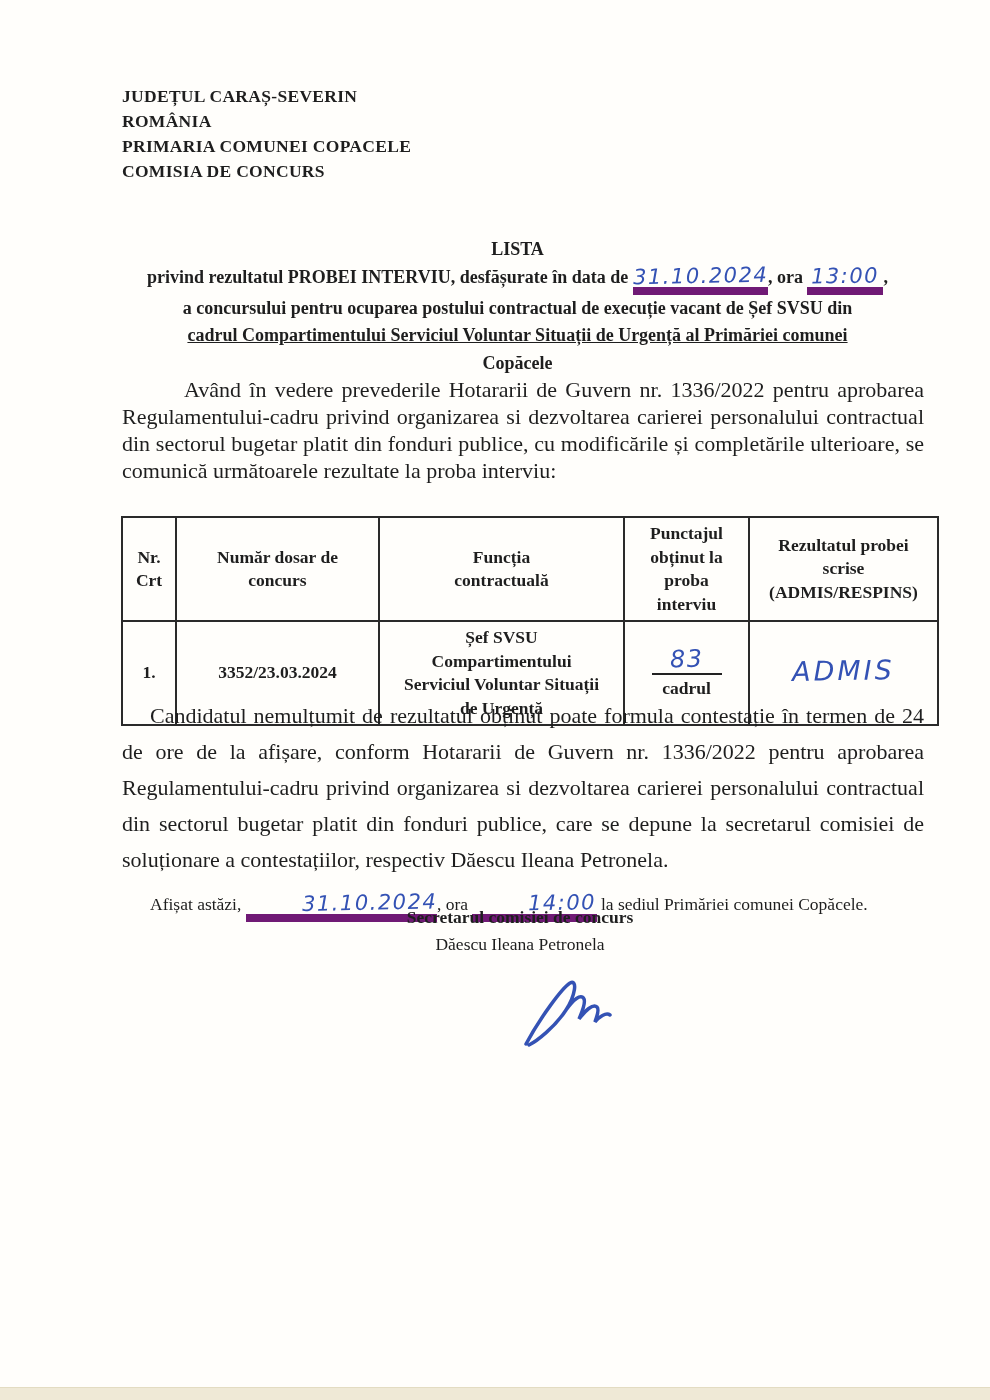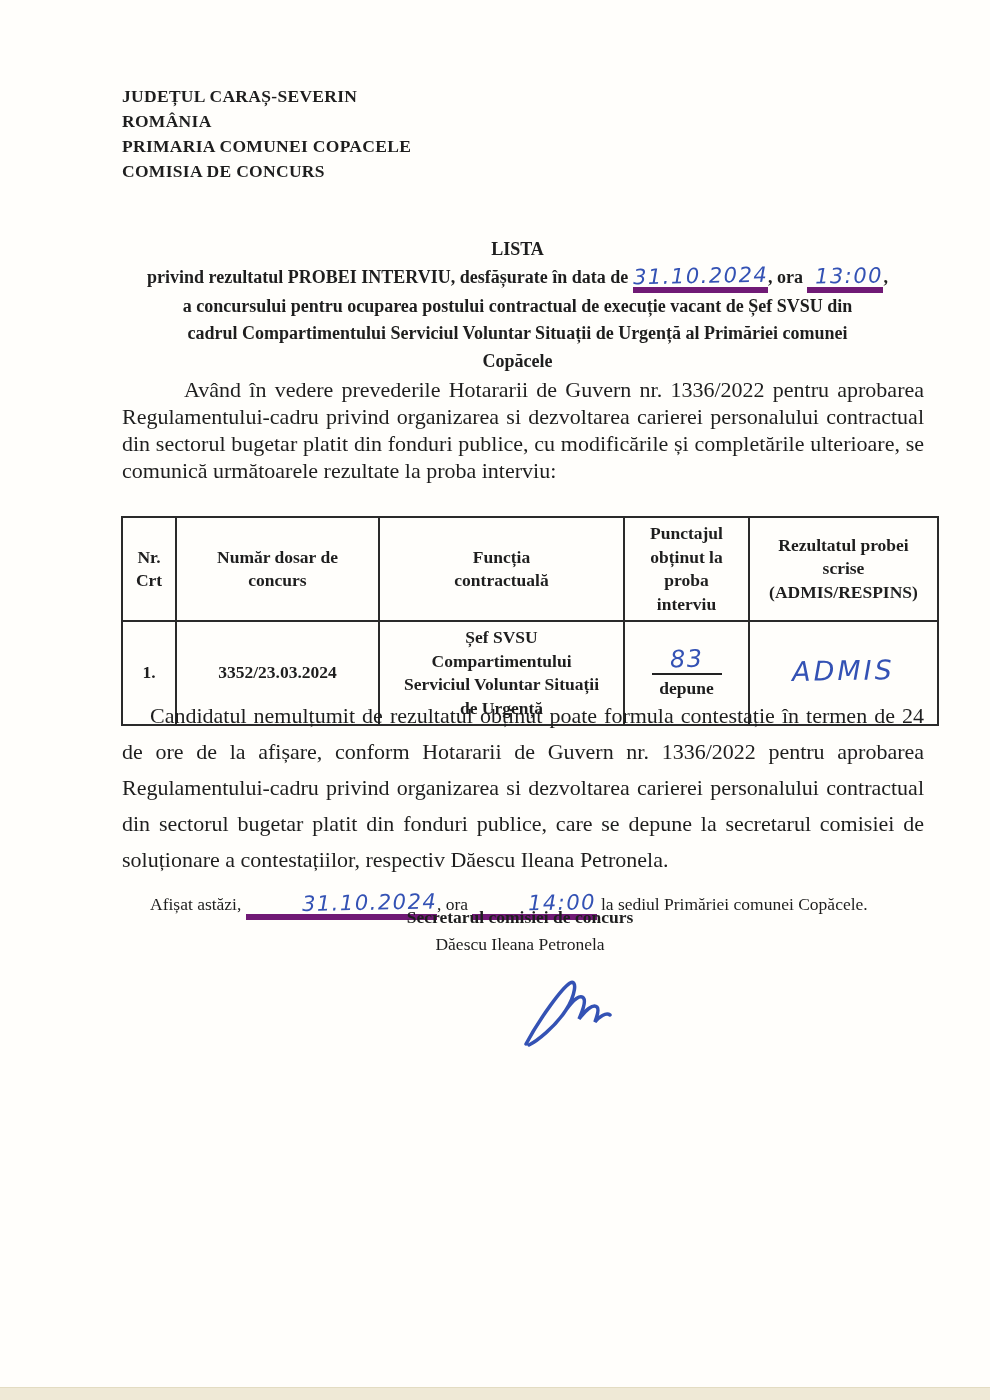--- a/index.html
+++ b/index.html
@@ -33,22 +33,22 @@
   
   .hand{
     font-family:"DejaVu Sans", sans-serif;
     font-style:italic;
     color:#3452b4;
     letter-spacing:1.5px;
     font-weight:400;
   }
   .blank{
     display:inline-block;
-    border-bottom:6px solid #701a75;
-    text-align:right;
+    border-bottom:8px solid #701a75;
+    text-align:center;
     line-height:20px;
     vertical-align:baseline;
   }
   .blank .hand{font-size:21px;line-height:20px;display:inline-block;transform:rotate(-1deg);}
   .blank-title-date{min-width:128px;}
   .blank-title-time{min-width:76px;}
   .blank-af-date{min-width:132px;}
   .blank-af-time{min-width:104px;}
 
   
@@ -112,21 +112,21 @@
     <div>JUDEȚUL CARAȘ-SEVERIN</div>
     <div>ROMÂNIA</div>
     <div>PRIMARIA COMUNEI COPACELE</div>
     <div>COMISIA DE CONCURS</div>
   </div>
 
   <div class="block title-block">
     <span class="title-heading">LISTA</span>
     <span>privind rezultatul PROBEI INTERVIU, desfășurate în data de </span><span class="blank blank-title-date"><span class="hand">31.10.2024</span></span><span>, ora </span><span class="blank blank-title-time"><span class="hand">13:00</span></span><span>,</span>
     <span style="display:block;">a concursului pentru ocuparea postului contractual de execuție vacant de Șef SVSU din</span>
-    <span style="display:block;">cadrul Compartimentului Serviciul Voluntar Situații de Urgență al Primăriei comunei</span>
+    <span style="display:block;text-decoration:underline;">cadrul Compartimentului Serviciul Voluntar Situații de Urgență al Primăriei comunei</span>
     <span style="display:block;">Copăcele</span>
   </div>
 
   <div class="block para intro">Având în vedere prevederile Hotararii de Guvern nr. 1336/2022 pentru aprobarea Regulamentului-cadru privind organizarea si dezvoltarea carierei personalului contractual din sectorul bugetar platit din fonduri publice, cu modificările și completările ulterioare, se comunică următoarele rezultate la proba interviu:</div>
 
   <table class="results">
     <tbody>
       <tr class="hdr">
         <td class="c-nr preline">Nr.
 Crt</td>
@@ -144,21 +144,21 @@
       </tr>
       <tr class="row">
         <td class="c-nr bold">1.</td>
         <td class="c-dosar bold">3352/23.03.2024</td>
         <td class="c-functia preline">Șef SVSU
 Compartimentului
 Serviciul Voluntar Situații
 de Urgență</td>
         <td class="c-punctaj">
           <span class="score-blank"><span class="hand">83</span></span>
-          <div class="bold">depune</div>
+          <div class="bold">cadrul</div>
         </td>
         <td class="c-rezultat">
           <span class="hand result-hand">ADMIS</span>
         </td>
       </tr>
     </tbody>
   </table>
 
   <div class="block para contest">Candidatul nemulțumit de rezultatul obținut poate formula contestație în termen de 24 de ore de la afișare, conform Hotararii de Guvern nr. 1336/2022 pentru aprobarea Regulamentului-cadru privind organizarea si dezvoltarea carierei personalului contractual din sectorul bugetar platit din fonduri publice, care se depune la secretarul comisiei de soluționare a contestațiilor, respectiv Dăescu Ileana Petronela.</div>
 

